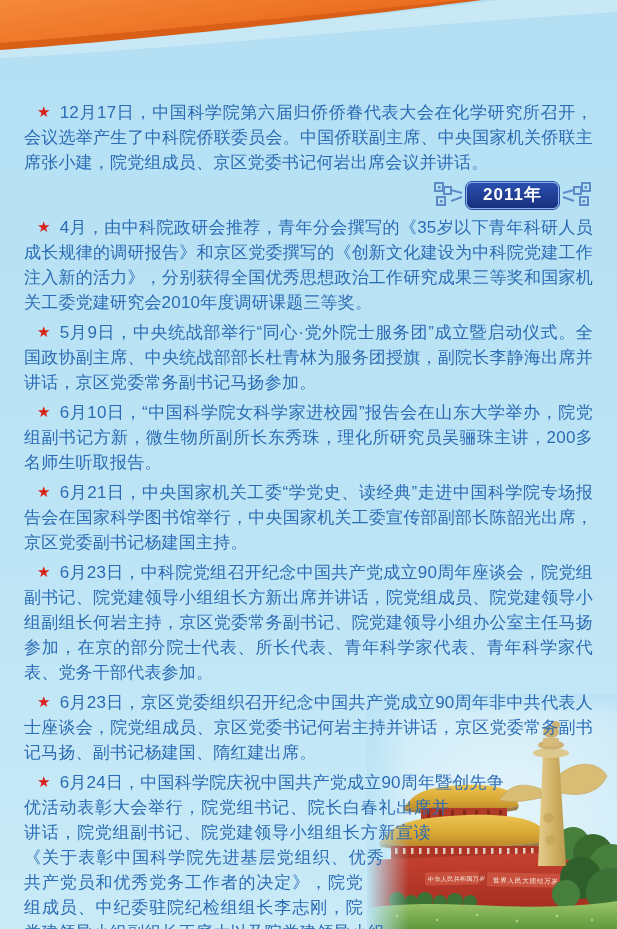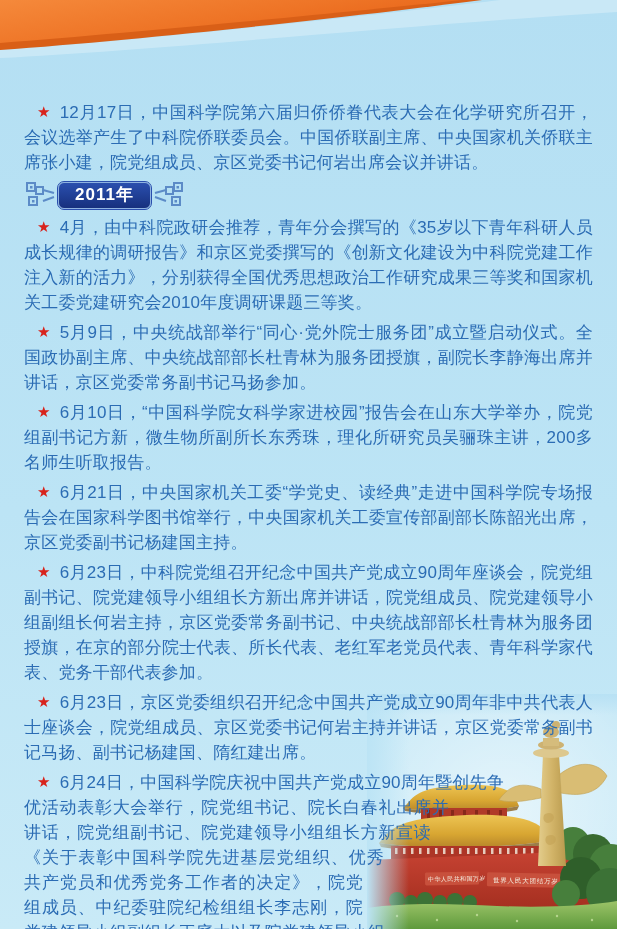--- a/index.html
+++ b/index.html
@@ -26,21 +26,21 @@
   }
   .star{
     color:#d8231c;
     font-size:15px;
     margin-right:9px;
     text-indent:0;
     display:inline-block;
     transform:translateY(-1px);
   }
   .year-banner{
-    display:flex;align-items:center;justify-content:flex-start;
+    display:flex;align-items:center;justify-content:flex-end;
     height:30px;margin:3px 0 5px 0;
   }
   .year-pill{
     background:linear-gradient(180deg,#2a4fae,#17307e);
     border:1px solid #8fb3e0;
     outline:1px solid #2a4fae;
     border-radius:6px;
     color:#ffffff;
     font-weight:bold;
     font-size:17px;
@@ -240,20 +240,20 @@
     </div>
 
     <p class="para"><span class="star">★</span><span>4月，由中科院政研会推荐，青年分会撰写的《35岁以下青年科研人员成长规律的调研报告》和京区党委撰写的《创新文化建设为中科院党建工作注入新的活力》，分别获得全国优秀思想政治工作研究成果三等奖和国家机关工委党建研究会2010年度调研课题三等奖。</span></p>
 
     <p class="para"><span class="star">★</span><span>5月9日，中央统战部举行“同心·党外院士服务团”成立暨启动仪式。全国政协副主席、中央统战部部长杜青林为服务团授旗，副院长李静海出席并讲话，京区党委常务副书记马扬参加。</span></p>
 
     <p class="para"><span class="star">★</span><span>6月10日，“中国科学院女科学家进校园”报告会在山东大学举办，院党组副书记方新，微生物所副所长东秀珠，理化所研究员吴骊珠主讲，200多名师生听取报告。</span></p>
 
     <p class="para"><span class="star">★</span><span>6月21日，中央国家机关工委“学党史、读经典”走进中国科学院专场报告会在国家科学图书馆举行，中央国家机关工委宣传部副部长陈韶光出席，京区党委副书记杨建国主持。</span></p>
 
-    <p class="para"><span class="star">★</span><span>6月23日，中科院党组召开纪念中国共产党成立90周年座谈会，院党组副书记、院党建领导小组组长方新出席并讲话，院党组成员、院党建领导小组副组长何岩主持，京区党委常务副书记、中央统战部部长杜青林为服务团授旗，在京的部分院士代表、所长代表、老红军老党员代表、青年科学家代表、党务干部代表参加。</span></p>
+    <p class="para"><span class="star">★</span><span>6月23日，中科院党组召开纪念中国共产党成立90周年座谈会，院党组副书记、院党建领导小组组长方新出席并讲话，院党组成员、院党建领导小组副组长何岩主持，京区党委常务副书记、院党建领导小组办公室主任马扬参加，在京的部分院士代表、所长代表、青年科学家代表、青年科学家代表、党务干部代表参加。</span></p>
 
     <p class="para"><span class="star">★</span><span>6月23日，京区党委组织召开纪念中国共产党成立90周年非中共代表人士座谈会，院党组成员、京区党委书记何岩主持并讲话，京区党委常务副书记马扬、副书记杨建国、隋红建出席。</span></p>
 
     <p class="para"><span class="photo-spacer"></span><span class="star">★</span><span>6月24日，中国科学院庆祝中国共产党成立90周年暨创先争优活动表彰大会举行，院党组书记、院长白春礼出席并讲话，院党组副书记、院党建领导小组组长方新宣读《关于表彰中国科学院先进基层党组织、优秀共产党员和优秀党务工作者的决定》，院党组成员、中纪委驻院纪检组组长李志刚，院党建领导小组副组长王庭大以及院党建领导小组</span></p>
 
   </div>
 </div>
 
 </body></html>

